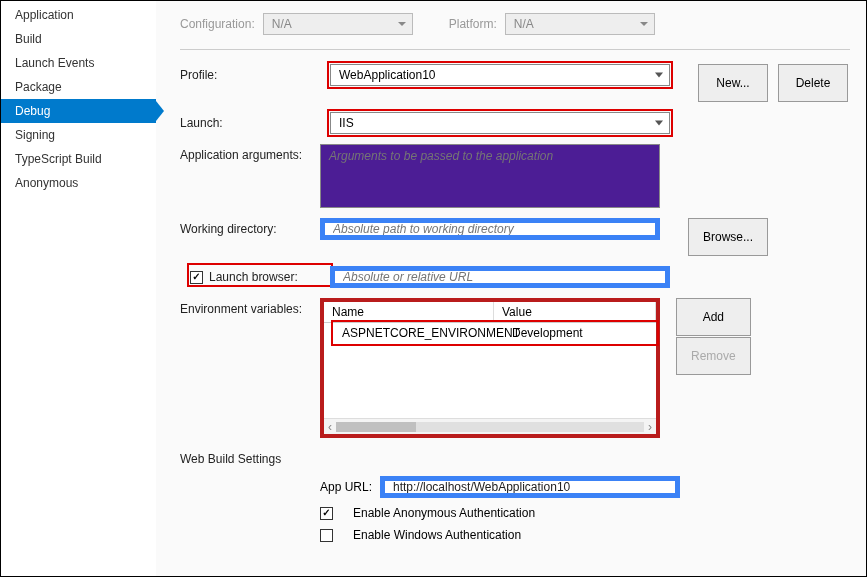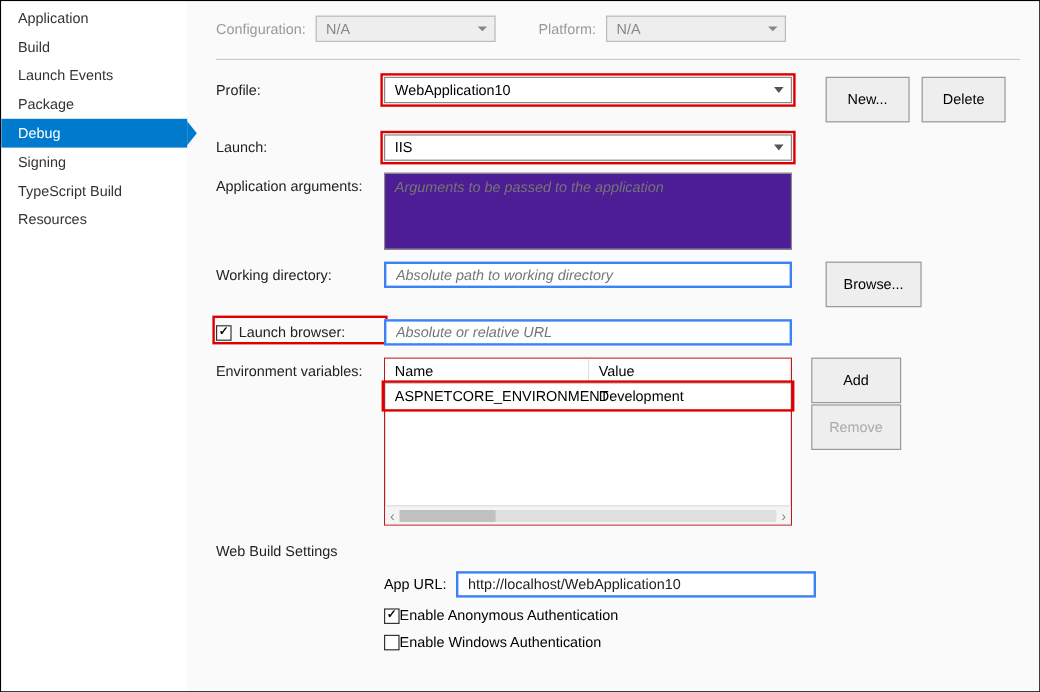--- a/index.html
+++ b/index.html
@@ -18,59 +18,59 @@
 .dropdown::after { content: ""; position: absolute; right: 6px; top: 50%; transform: translateY(-50%); border-left: 4px solid transparent; border-right: 4px solid transparent; border-top: 4px solid #888; }
 .divider { border-top: 1px solid #ccc; margin: 4px 0 14px 0; }
 .form-row { display: flex; align-items: flex-start; margin-bottom: 10px; }
 .form-label { width: 140px; padding-top: 4px; color: #222; }
 .form-control-col { flex: 1; display: flex; gap: 8px; align-items: flex-start; }
 .select { border: 1px solid #888; background: #fff; padding: 3px 22px 3px 8px; width: 340px; height: 22px; display: flex; align-items: center; position: relative; }
 .select::after { content: ""; position: absolute; right: 6px; top: 50%; transform: translateY(-50%); border-left: 4px solid transparent; border-right: 4px solid transparent; border-top: 5px solid #555; }
 .btn { border: 1px solid #999; background: #eee; padding: 3px 14px; min-width: 70px; height: 38px; text-align: center; cursor: pointer; display: inline-flex; align-items: center; justify-content: center; }
 .btn:disabled, .btn.disabled { color: #aaa; }
 .textarea { border: 1px solid #888; background: #4c1d95; width: 340px; height: 64px; padding: 4px 8px; font-style: italic; color: #888; resize: none; }
-.textinput { border: 2px solid #3b82f6; background: #fff; width: 340px; height: 22px; padding: 2px 8px; font-style: italic; color: #888; }
+.textinput { border: 5px solid #3b82f6; background: #fff; width: 340px; height: 22px; padding: 2px 8px; font-style: italic; color: #888; }
 .textinput.normal { font-style: normal; color: #222; }
-.checkbox-row { display: flex; align-items: center; gap: 0; }
+.checkbox-row { display: flex; align-items: center; gap: 20px; }
 .checkbox { width: 13px; height: 13px; border: 1px solid #333; background: #fff; display: inline-flex; align-items: center; justify-content: center; font-size: 10px; line-height: 1; }
 .checkbox.checked::before { content: "✓"; color: #000; font-weight: bold; }
-.table-wrap { border: 1px solid #b91c1c; width: 340px; height: 140px; background: #fff; display: flex; flex-direction: column; }
+.table-wrap { border: 4px solid #b91c1c; width: 340px; height: 140px; background: #fff; display: flex; flex-direction: column; }
 .table-head { display: flex; border-bottom: 1px solid #ccc; }
 .th { padding: 3px 8px; border-right: 1px solid #ddd; background: #fff; }
 .th.name-col { width: 170px; }
 .th.val-col { flex: 1; }
 .table-body { flex: 1; }
 .table-row { display: flex; }
 .td { padding: 3px 8px; }
 .td.name-col { width: 170px; }
 .td.val-col { flex: 1; }
 .scroll-hint { height: 16px; border-top: 1px solid #ddd; display: flex; justify-content: space-between; align-items: center; padding: 0 4px; color: #888; background: #f4f4f4; }
 .arrow-l::before { content: "‹"; }
 .arrow-r::before { content: "›"; }
 .scroll-track { flex:1; height:10px; margin:0 4px; background:#e0e0e0; position:relative; }
 .scroll-thumb { position:absolute; left:0; top:0; height:10px; width:80px; background:#c0c0c0; }
-.highlight { outline: 2px solid #d00; outline-offset: 1px; }
+.highlight { outline: 2px solid #d00; outline-offset: 1px; margin-left: 10px; }
 .section-title { font-size: 12px; color: #222; margin: 14px 0 10px 0; }
 .sub-row { display: flex; align-items: center; margin-bottom: 8px; padding-left: 140px; }
 .sub-label { width: 60px; }
 .button-col { display: flex; flex-direction: column; gap: 1px; margin-left: 8px; }
 .row-right-btns { display:flex; gap:10px; margin-left:20px; }
 </style>
 </head>
 <body>
 
 <div class="sidebar">
   <div class="sidebar-item">Application</div>
   <div class="sidebar-item">Build</div>
   <div class="sidebar-item">Launch Events</div>
   <div class="sidebar-item">Package</div>
   <div class="sidebar-item active">Debug</div>
   <div class="sidebar-item">Signing</div>
   <div class="sidebar-item">TypeScript Build</div>
-  <div class="sidebar-item">Resources</div>
+  <div class="sidebar-item">Anonymous</div>
 </div>
 
 <div class="main">
 
   <div class="toprow">
     <span class="lbl">Configuration:</span>
     <div class="dropdown">N/A</div>
     <span style="width:20px"></span>
     <span class="lbl">Platform:</span>
     <div class="dropdown">N/A</div>

